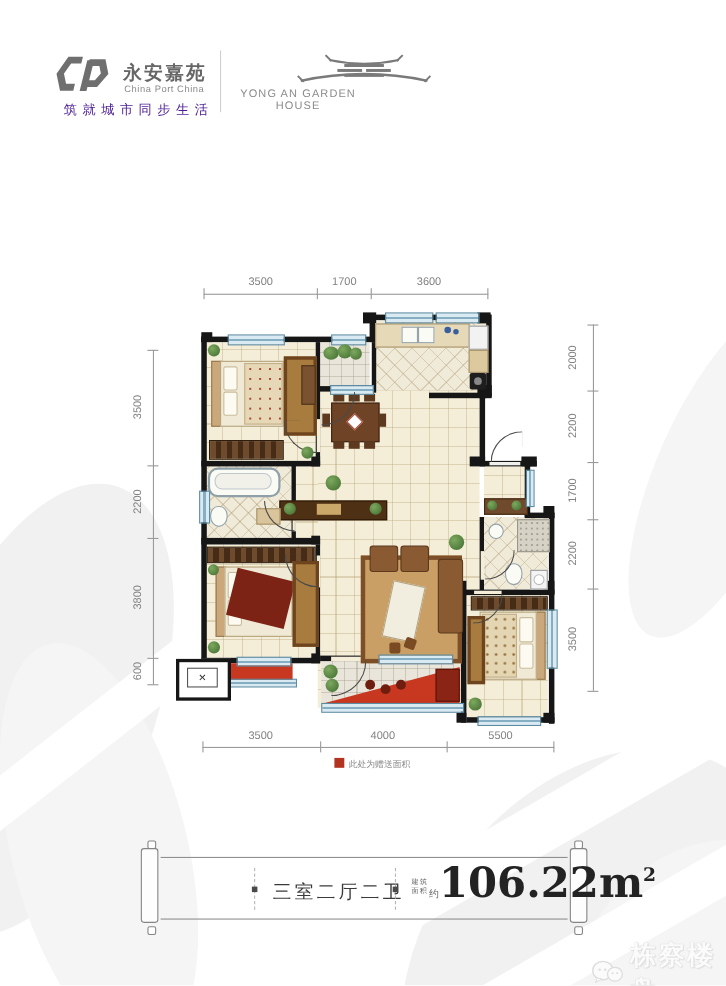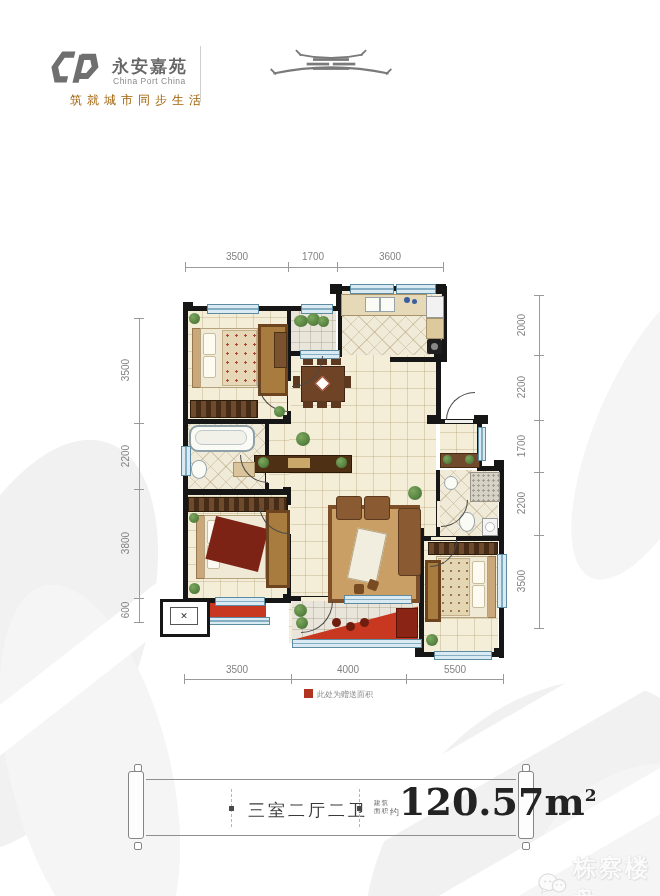--- a/index.html
+++ b/index.html
@@ -7,21 +7,21 @@
         font-family:"Liberation Sans",sans-serif;}
   .abs{position:absolute;}
   
   .leaf{position:absolute;border-radius:50%;background:#f1f1f1;z-index:0;}
   .leaf2{background:#f5f5f5;}
   .stripe-w{position:absolute;background:#fff;z-index:0;}
   .z{position:relative;z-index:2;}
   
   .brand-cn{position:absolute;font-size:17px;color:#666;letter-spacing:2px;font-weight:bold;}
   .brand-en{position:absolute;font-size:8.5px;color:#8a8a8a;letter-spacing:.5px;}
-  .tagline{position:absolute;font-size:12px;color:#a16207;letter-spacing:5px;margin-left:12px;}
+  .tagline{position:absolute;font-size:12px;color:#4c1d95;letter-spacing:5px;}
   .proj-en{position:absolute;font-size:10px;color:#8a8a8a;letter-spacing:1px;text-align:center;}
   .proj-cn{position:absolute;font-size:13px;color:#6f6f6f;font-weight:bold;letter-spacing:2px;text-align:center;}
   .vdiv{position:absolute;width:1px;background:#cfcfcf;}
   
   .wall{position:absolute;background:#161616;z-index:4;}
   .pier{position:absolute;background:#161616;z-index:5;}
   .floor{position:absolute;background-color:#f4eed9;z-index:3;
     background-image:repeating-linear-gradient(0deg,transparent 0 16px,rgba(176,156,108,.35) 16px 17px),
                      repeating-linear-gradient(90deg,transparent 0 16px,rgba(176,156,108,.35) 16px 17px);}
   .diag{background-color:#f0ead9;
@@ -110,20 +110,21 @@
       <path d="M109 9 L103 15" fill="none" stroke-width="2"></path>
       <rect x="50" y="18" width="40" height="3" stroke="none"></rect>
       <rect x="43" y="23" width="25" height="3" stroke="none"></rect>
       <rect x="72" y="23" width="25" height="3" stroke="none"></rect>
       <rect x="50" y="28" width="40" height="3" stroke="none"></rect>
       <path d="M6 35 C48 26 92 26 134 35" fill="none" stroke-width="2.4"></path>
       <path d="M3 30 L9 36" fill="none" stroke-width="2"></path>
       <path d="M137 30 L131 36" fill="none" stroke-width="2"></path>
     </g>
   </svg>
+  <div class="proj-en" style="left:202px;top:80px;width:138px;">YONG AN GARDEN HOUSE</div>
 
   
   <div class="floor" style="left:186px;top:311px;width:101px;height:108px;"></div>
   <div class="floor tileg" style="left:289px;top:311px;width:47px;height:42px;"></div>
   <div class="floor diag" style="left:338px;top:291px;width:104px;height:66px;"></div>
   <div class="floor" style="left:289px;top:355px;width:147px;height:288px;"></div>
   <div class="floor" style="left:268px;top:423px;width:21px;height:68px;"></div>
   <div class="floor" style="left:440px;top:423px;width:38px;height:43px;"></div>
   <div class="floor diag" style="left:187px;top:423px;width:78px;height:66px;"></div>
   <div class="floor" style="left:187px;top:495px;width:100px;height:103px;"></div>
@@ -364,21 +365,21 @@
   <div class="dashv" style="left:231px;top:789px;"></div>
   <div class="sqdot" style="left:229px;top:806px;"></div>
   <div class="huxing" style="left:248px;top:799px;">三室二厅二卫</div>
   <div class="dashv" style="left:359px;top:789px;"></div>
   <div class="sqdot" style="left:357px;top:806px;"></div>
   <div class="arealab" style="left:374px;top:799px;">
     <div>建筑</div>
     <div>面积</div>
   </div>
   <div class="areayue" style="left:390px;top:806px;">约</div>
-  <div class="areaval" style="left:399px;top:783px;"><span>120.57</span><span>m</span><sup>2</sup></div>
+  <div class="areaval" style="left:399px;top:783px;"><span>106.22</span><span>m</span><sup>2</sup></div>
 
   
   <div class="wm" style="left:538px;top:852px;">
     <svg width="34" height="28" viewBox="0 0 34 28">
       <ellipse cx="12" cy="12" rx="11" ry="10" fill="#fbfbfb" stroke="#dcdcdc" stroke-width="1.4"></ellipse>
       <path d="M6 20 L4 25 L11 21 Z" fill="#fbfbfb" stroke="#dcdcdc" stroke-width="1"></path>
       <ellipse cx="25" cy="16" rx="8" ry="7.5" fill="#fbfbfb" stroke="#dcdcdc" stroke-width="1.4"></ellipse>
       <circle cx="8.5" cy="11" r="1.3" fill="#dcdcdc"></circle>
         <circle cx="14.5" cy="11" r="1.3" fill="#dcdcdc"></circle>
       <circle cx="22.5" cy="15" r="1.1" fill="#dcdcdc"></circle>

